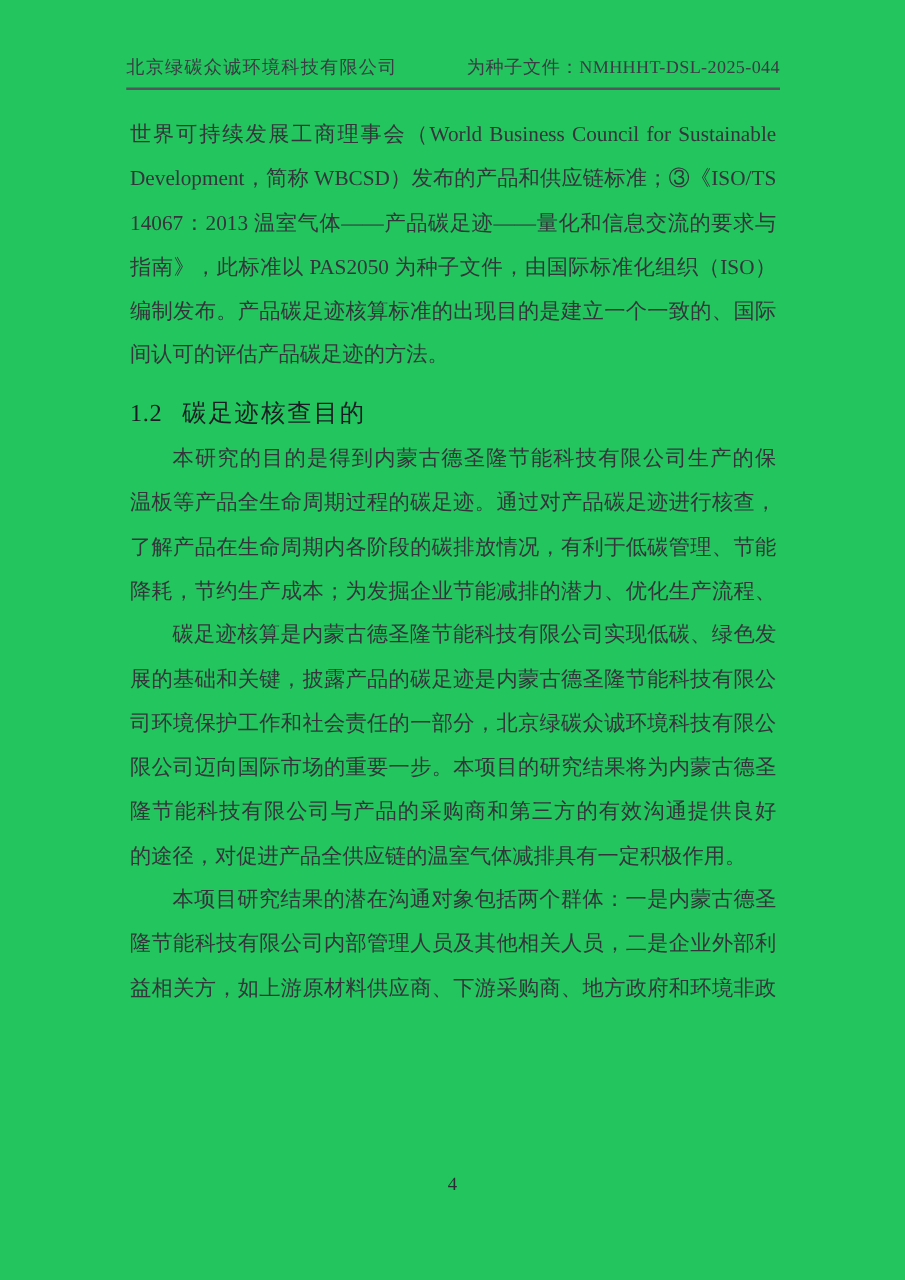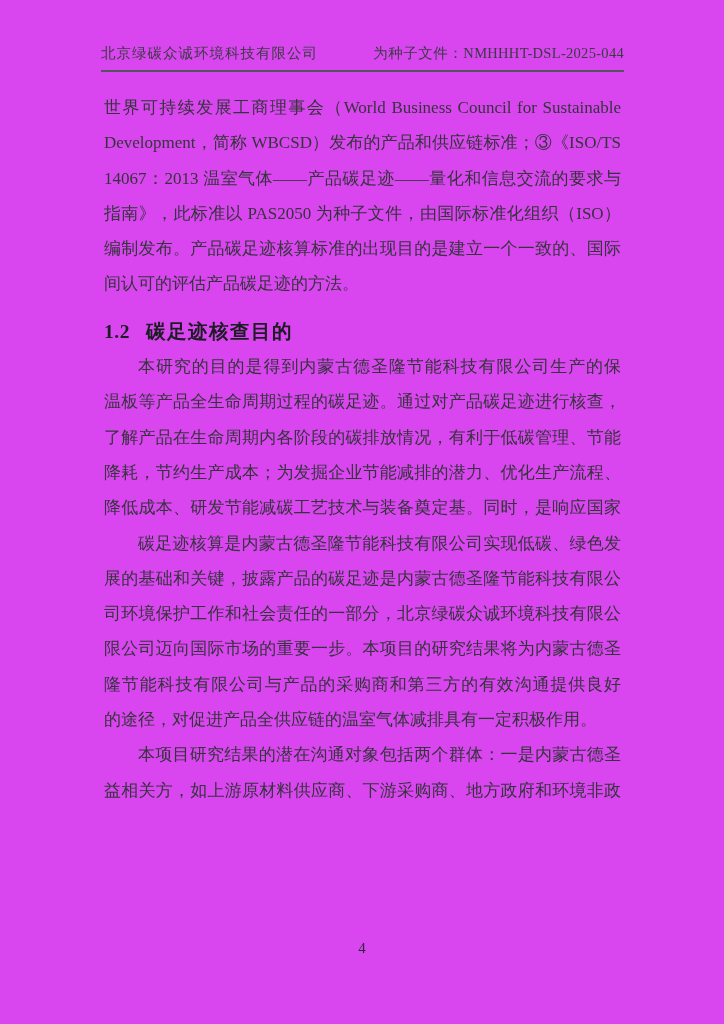--- a/index.html
+++ b/index.html
@@ -1,21 +1,21 @@
 <!DOCTYPE html>
 <html><head>
 <meta charset="utf-8">
 <style>
   * { margin: 0; padding: 0; box-sizing: border-box; }
   html, body { background: #ffffff; }
   .page {
     position: relative;
     width: 724px;
     height: 1024px;
-    background: #d946ef;
+    background: #22c55e;
     font-family: "Liberation Serif", "DejaVu Serif", serif;
     color: #34353b;
     overflow: hidden;
   }
   .header {
     position: absolute;
     left: 101px;
     right: 100px;
     top: 44px;
     display: flex;
@@ -45,21 +45,21 @@
     text-align: justify;
     text-align-last: justify;
     overflow: hidden;
   }
   .line.end { text-align-last: left; }
   .line.ind { text-indent: 2em; }
   .heading {
     height: 35.3px;
     line-height: 35.3px;
     margin-top: 12px;
-    font-weight: bold;
+    font-weight: normal;
     font-size: 19.5px;
     color: #1c1d24;
   }
   .heading .hnum { margin-right: 16px; letter-spacing: 0.5px; }
   .heading .htitle { letter-spacing: 1.5px; }
   .footer {
     position: absolute;
     left: 0;
     right: 0;
     top: 940px;
@@ -87,30 +87,30 @@
     <div class="line end">间认可的评估产品碳足迹的方法。</div>
 
     <div class="heading">
       <span class="hnum">1.2</span><span class="htitle">碳足迹核查目的</span>
     </div>
 
     <div class="line ind">本研究的目的是得到内蒙古德圣隆节能科技有限公司生产的保</div>
     <div class="line">温板等产品全生命周期过程的碳足迹。通过对产品碳足迹进行核查，</div>
     <div class="line">了解产品在生命周期内各阶段的碳排放情况，有利于低碳管理、节能</div>
     <div class="line">降耗，节约生产成本；为发掘企业节能减排的潜力、优化生产流程、</div>
-    <div class="line">降低成本、研发节能减碳工艺技术与装备奠定基。同时，是响应国家</div>
 
     <div class="line ind">碳足迹核算是内蒙古德圣隆节能科技有限公司实现低碳、绿色发</div>
     <div class="line">展的基础和关键，披露产品的碳足迹是内蒙古德圣隆节能科技有限公</div>
     <div class="line">司环境保护工作和社会责任的一部分，北京绿碳众诚环境科技有限公司</div>
     <div class="line">限公司迈向国际市场的重要一步。本项目的研究结果将为内蒙古德圣</div>
     <div class="line">隆节能科技有限公司与产品的采购商和第三方的有效沟通提供良好</div>
     <div class="line end">的途径，对促进产品全供应链的温室气体减排具有一定积极作用。</div>
 
     <div class="line ind">本项目研究结果的潜在沟通对象包括两个群体：一是内蒙古德圣</div>
+    <div class="line">隆节能科技有限公司内部管理人员及其他相关人员，二是企业外部利</div>
     <div class="line">益相关方，如上游原材料供应商、下游采购商、地方政府和环境非政</div>
   </div>
 
   <div class="footer">
     <span>4</span>
   </div>
 
 </div>
 
 </body></html>

